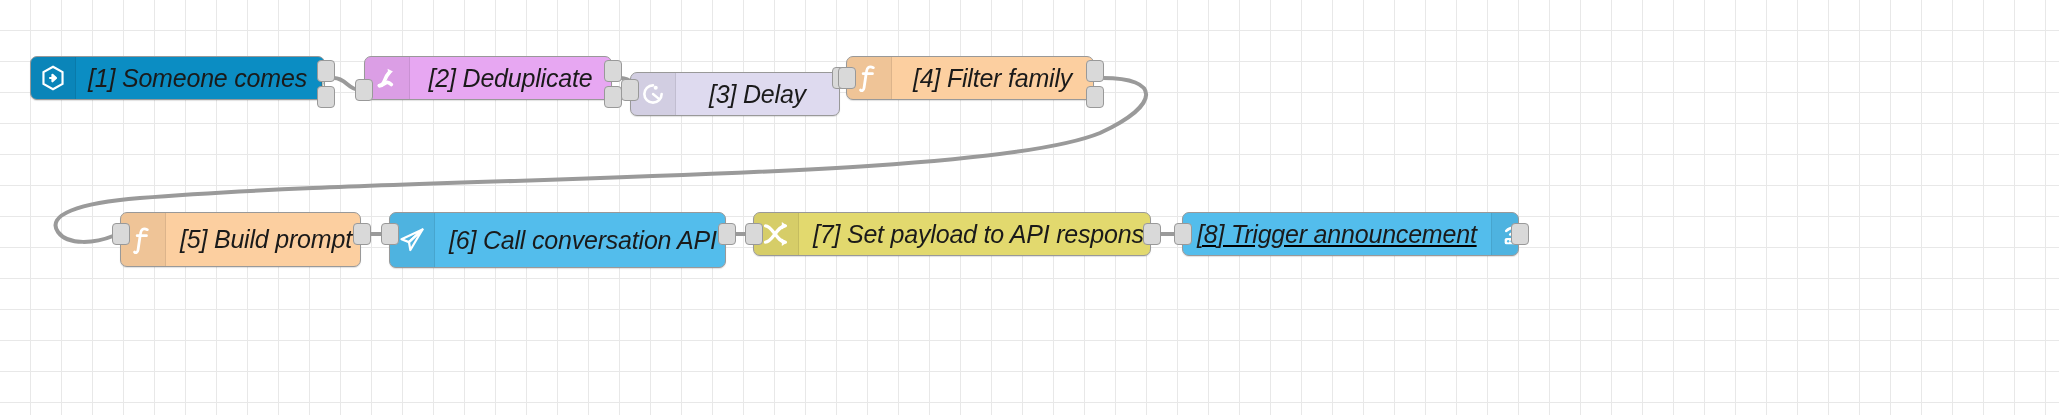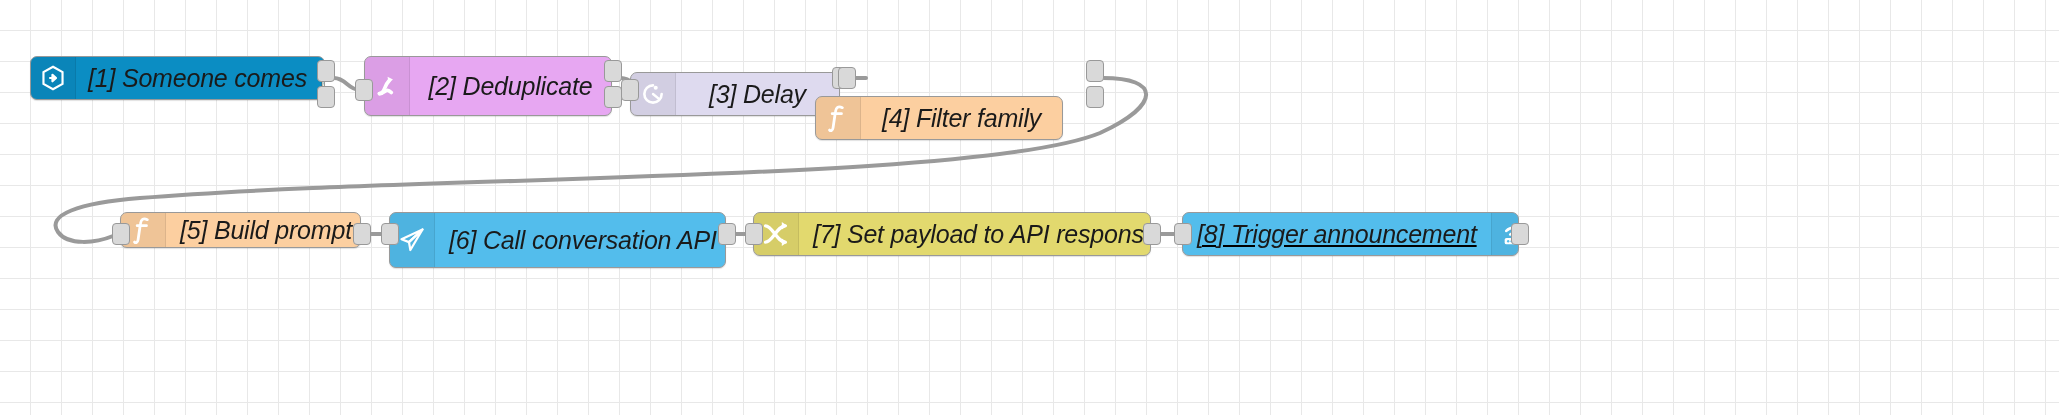--- a/index.html
+++ b/index.html
@@ -110,21 +110,21 @@
       </svg>
     </div>
     <div class="node-label has-emoji">
       <span>[1] Someone comes</span>
       <span class="emoji">🏠</span>
     </div>
   </div>
   <div class="port" style="left:317px; top:60px;"></div>
   <div class="port" style="left:317px; top:86px;"></div>
 
-  <div class="node" style="left:364px; top:56px; width:248px; height:60px; background:#e7a7f2;">
+  <div class="node" style="left:364px; top:56px; width:248px; height:44px; background:#e7a7f2;">
     <div class="node-icon left">
       <svg width="26" height="26" viewBox="0 0 24 24">
         <path d="M5 19 C10 19 9 12 14 7" fill="none" stroke="#ffffff" stroke-width="3.4" stroke-linecap="round"></path>
         <path d="M5 19 C10 19 11 13 16 18" fill="none" stroke="#ffffff" stroke-width="3.4" stroke-linecap="round"></path>
         <path d="M12.5 3.5 L17.5 6 L13.5 9.5 Z" fill="#ffffff"></path>
       </svg>
     </div>
     <div class="node-label">[2] Deduplicate</div>
   </div>
   <div class="port" style="left:355px; top:79px;"></div>
@@ -137,34 +137,34 @@
         <path d="M20 12 A8 8 0 1 1 12 4" fill="none" stroke="#ffffff" stroke-width="2.4" stroke-linecap="round"></path>
         <circle cx="14.5" cy="6.2" r="1.9" fill="#ffffff"></circle>
         <path d="M12 12 L17.5 16.5" fill="none" stroke="#ffffff" stroke-width="2.2" stroke-linecap="round"></path>
       </svg>
     </div>
     <div class="node-label">[3] Delay</div>
   </div>
   <div class="port" style="left:621px; top:79px;"></div>
   <div class="port" style="left:832px; top:67px;"></div>
 
-  <div class="node" style="left:815px; top:56px; width:248px; height:44px; background:#fccfa0;margin-top:40px;">
+  <div class="node" style="left:846px; top:56px; width:248px; height:44px; background:#fccfa0;">
     <div class="node-icon left">
       <svg width="26" height="28" viewBox="0 0 24 26">
         <path d="M16 3.4 C12.2 1.6 10 3.4 9.6 7.2 L7.4 22.2 C7 25 5.2 25.4 4.2 24.2" fill="none" stroke="#ffffff" stroke-width="2.6" stroke-linecap="round"></path>
         <path d="M6.6 9 H15.2" fill="none" stroke="#ffffff" stroke-width="2.6" stroke-linecap="round"></path>
       </svg>
     </div>
     <div class="node-label">[4] Filter family</div>
   </div>
   <div class="port" style="left:838px; top:67px;"></div>
   <div class="port" style="left:1086px; top:60px;"></div>
   <div class="port" style="left:1086px; top:86px;"></div>
 
-  <div class="node" style="left:120px; top:212px; width:241px; height:36px; background:#fccfa0;">
+  <div class="node" style="left:120px; top:212px; width:241px; height:55px; background:#fccfa0;">
     <div class="node-icon left">
       <svg width="26" height="28" viewBox="0 0 24 26">
         <path d="M16 3.4 C12.2 1.6 10 3.4 9.6 7.2 L7.4 22.2 C7 25 5.2 25.4 4.2 24.2" fill="none" stroke="#ffffff" stroke-width="2.6" stroke-linecap="round"></path>
         <path d="M6.6 9 H15.2" fill="none" stroke="#ffffff" stroke-width="2.6" stroke-linecap="round"></path>
       </svg>
     </div>
     <div class="node-label">[5] Build prompt</div>
   </div>
   <div class="port" style="left:112px; top:223px;"></div>
   <div class="port" style="left:353px; top:223px;"></div>

